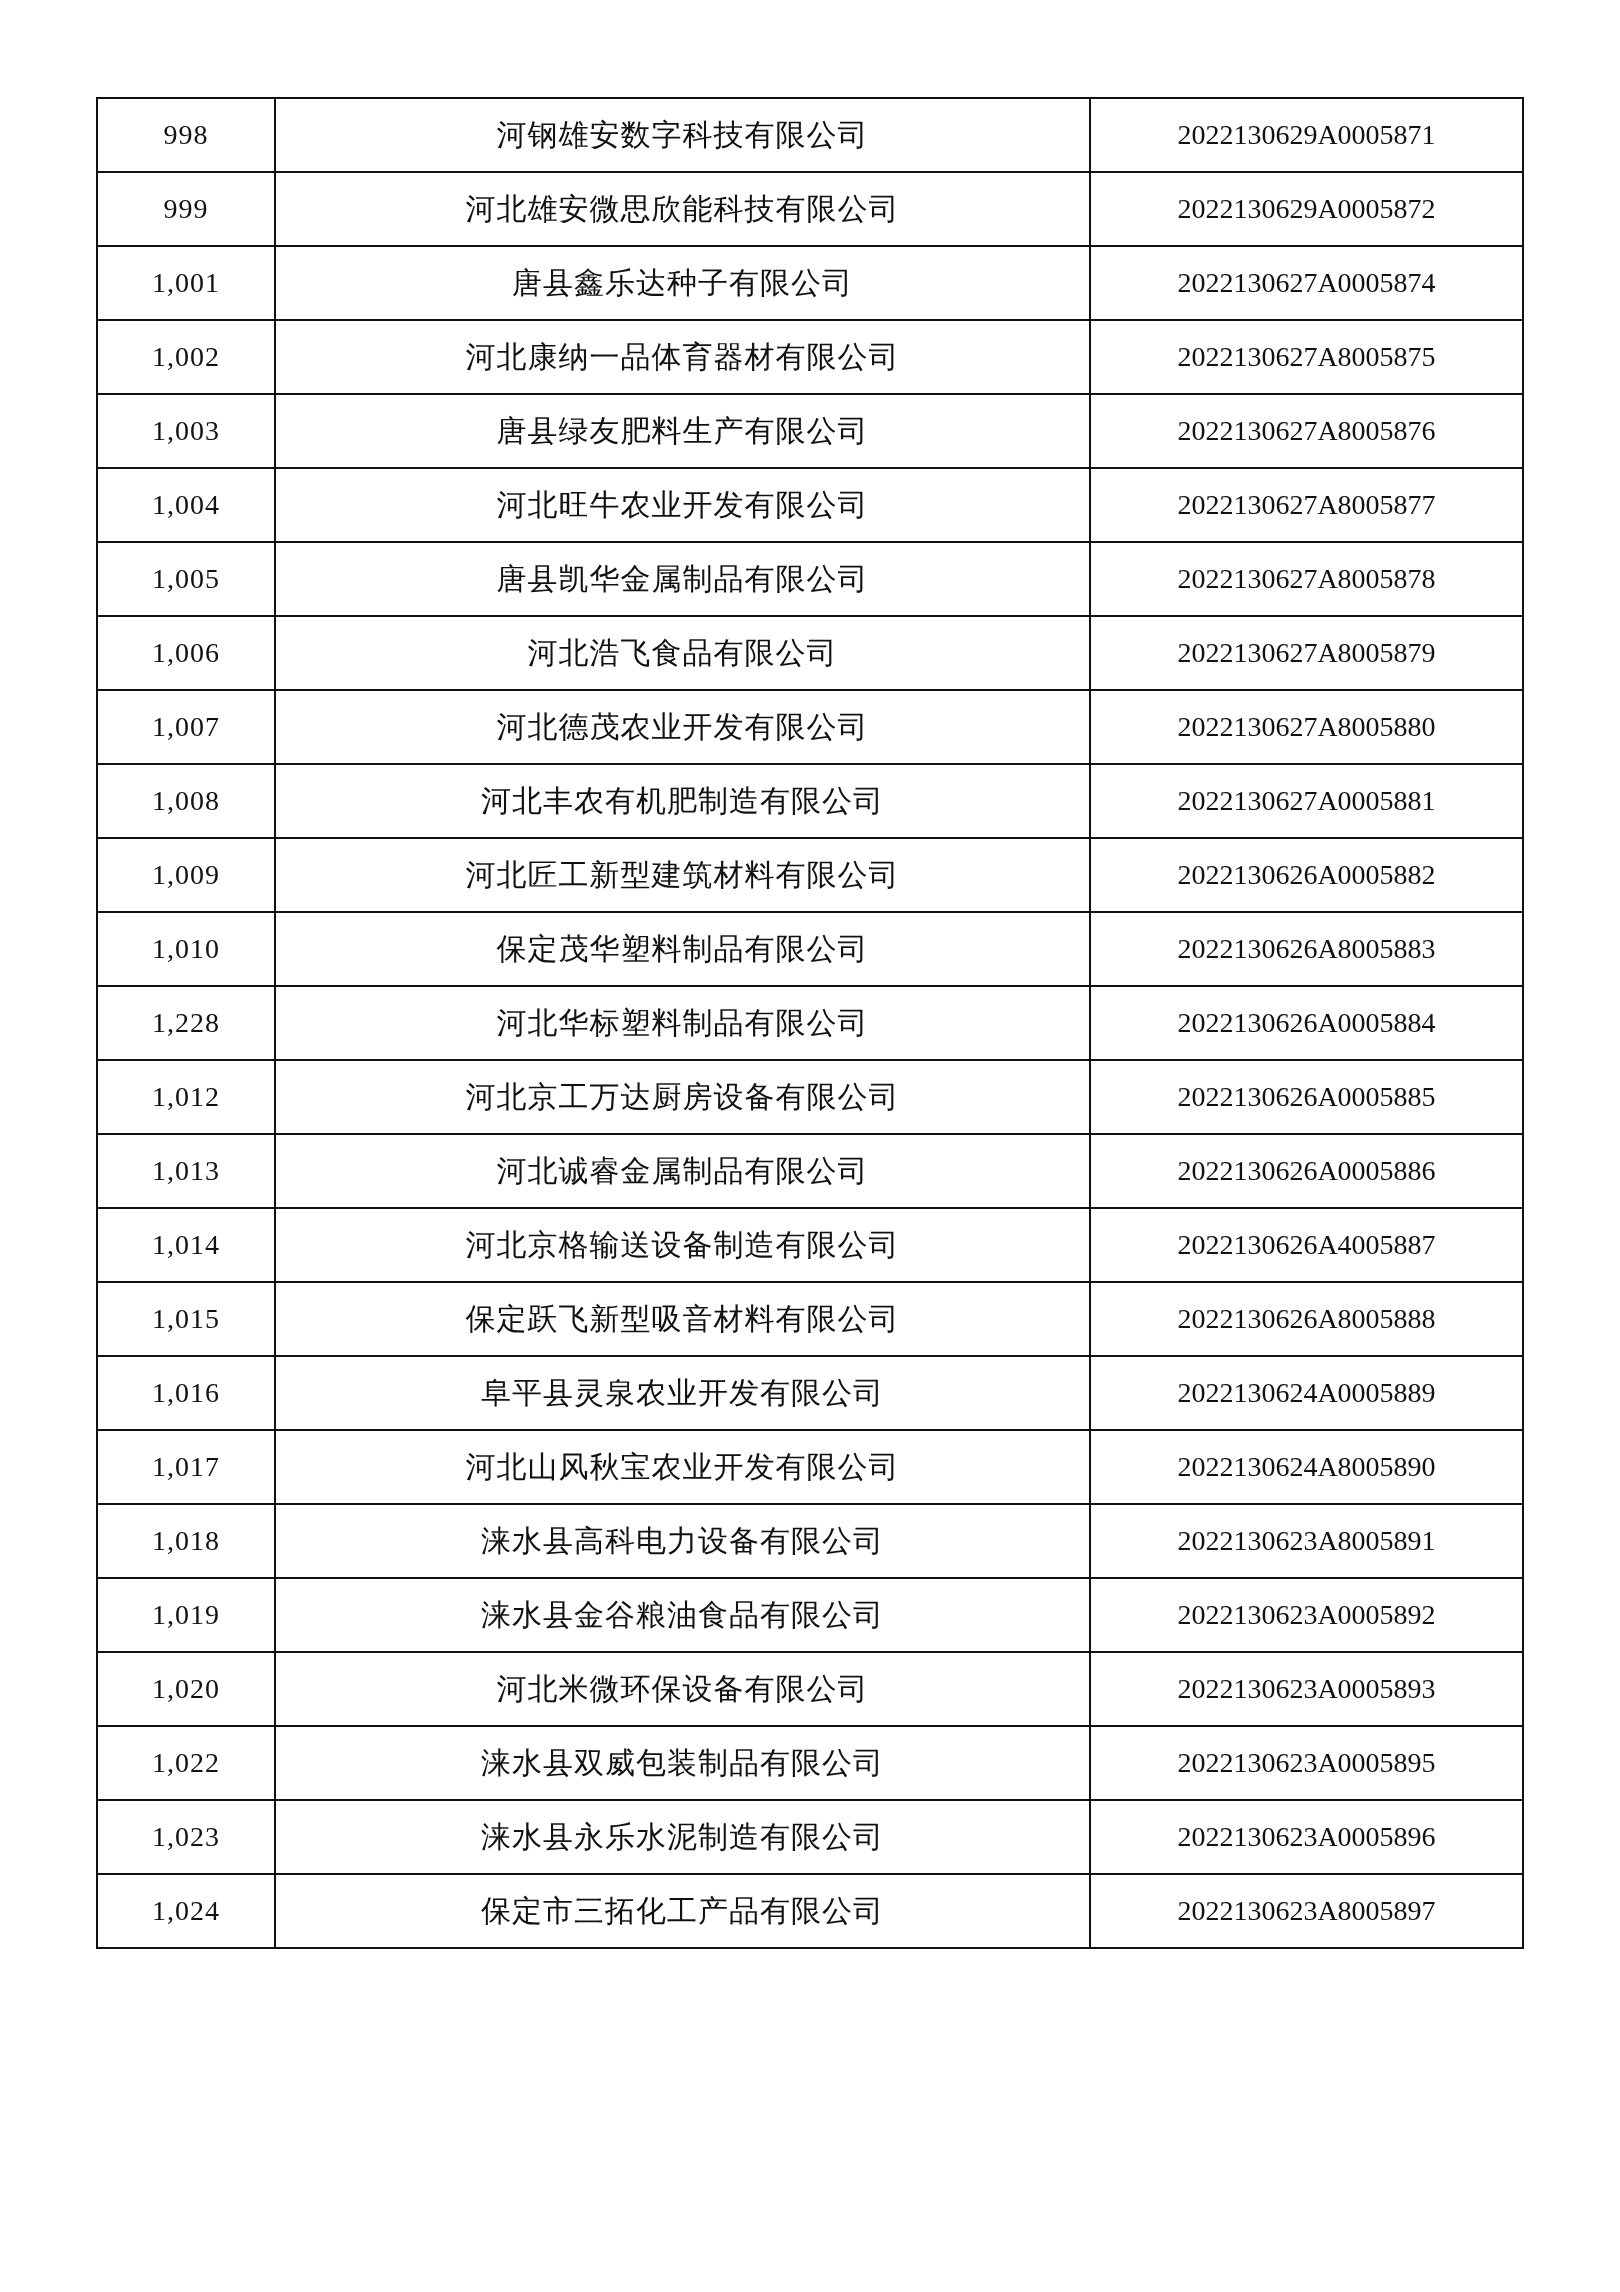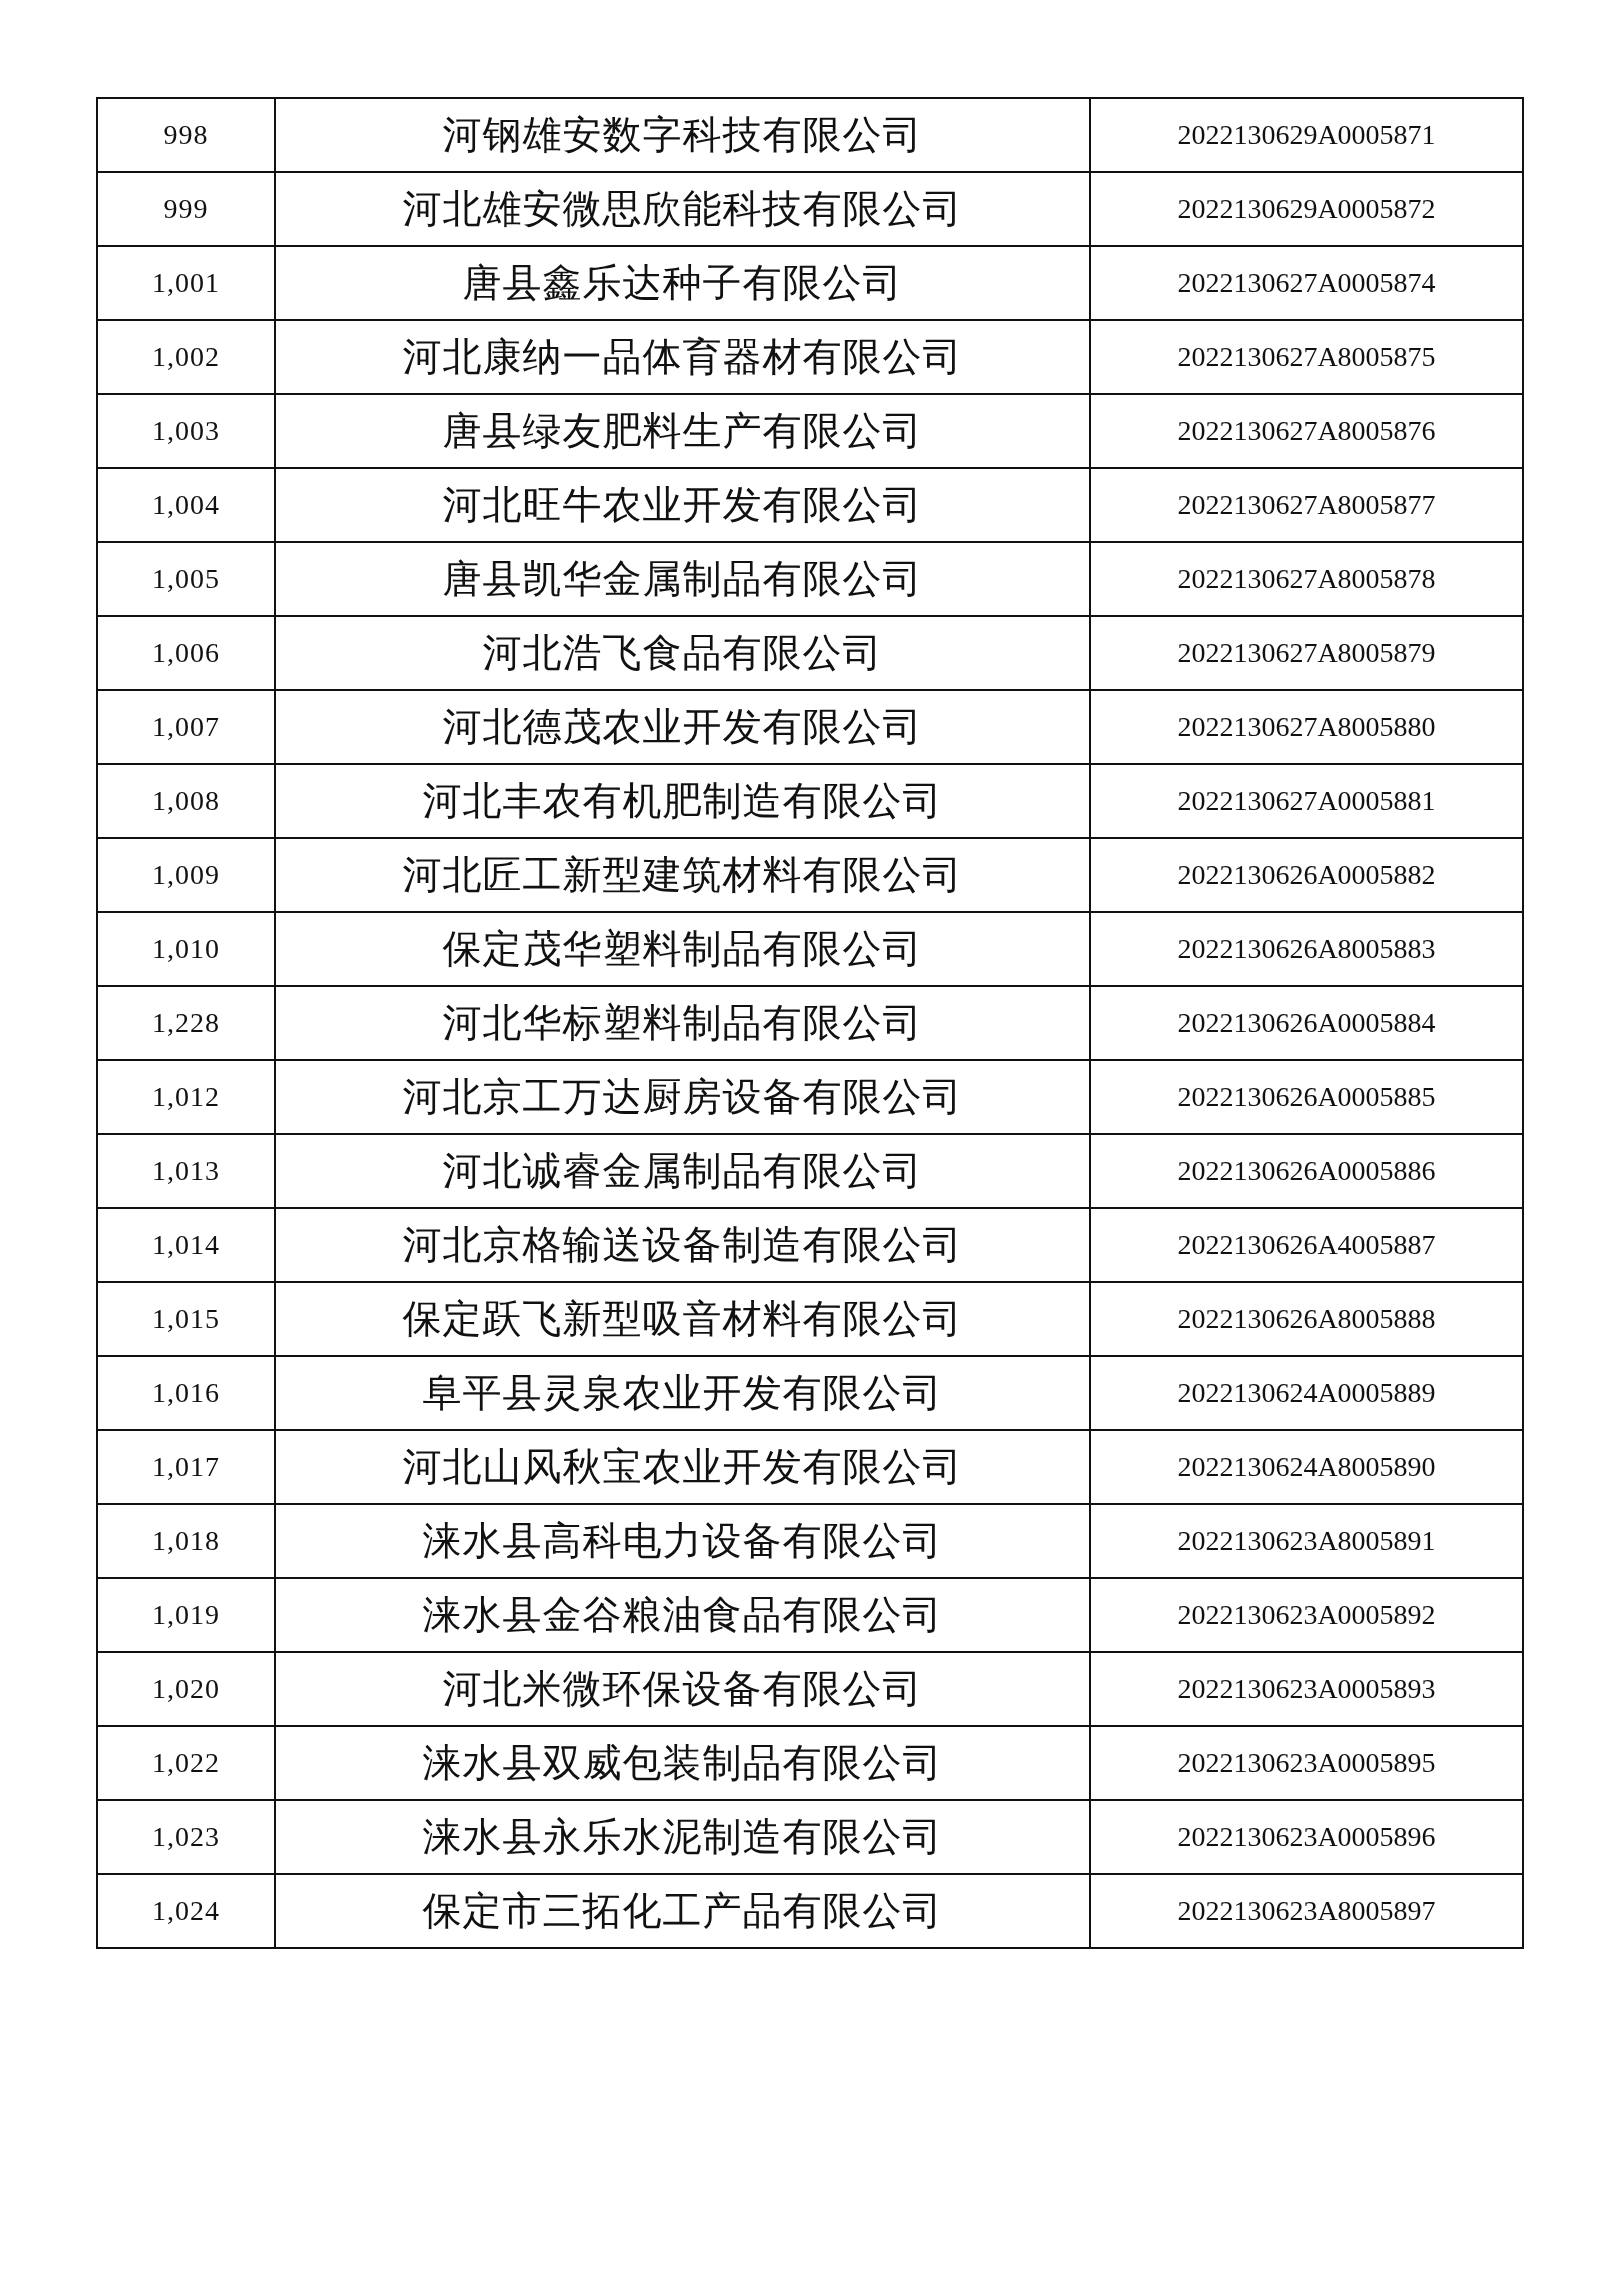--- a/index.html
+++ b/index.html
@@ -43,21 +43,21 @@
     col.c-num { width: 178px; }
     col.c-name { width: 815px; }
     col.c-code { width: 433px; }
     td.num {
       font-family: "Liberation Serif", "DejaVu Serif", serif;
       font-size: 28px;
       letter-spacing: 1px;
     }
     td.name {
       font-family: "DejaVu Sans", "Liberation Sans", sans-serif;
-      font-size: 39px;
+      font-size: 30px;
       letter-spacing: 1px;
       font-weight: normal;
     }
     td.code {
       font-family: "Liberation Serif", "DejaVu Serif", serif;
       font-size: 28px;
       letter-spacing: 0px;
     }
   </style>
 </head>

